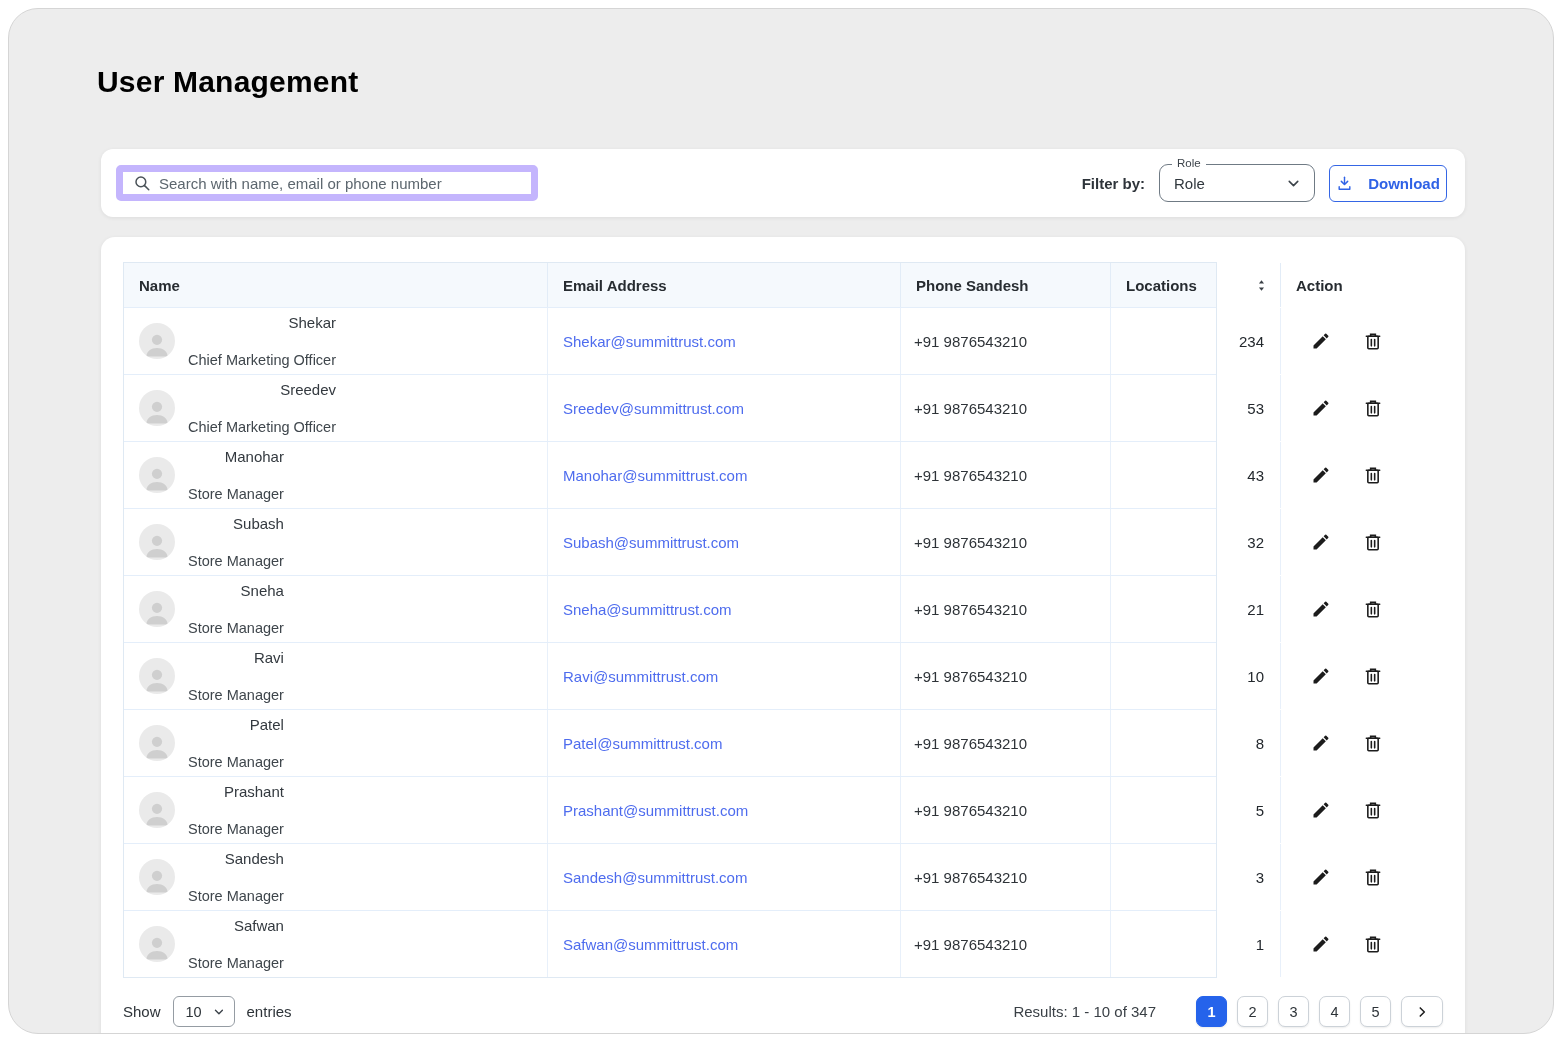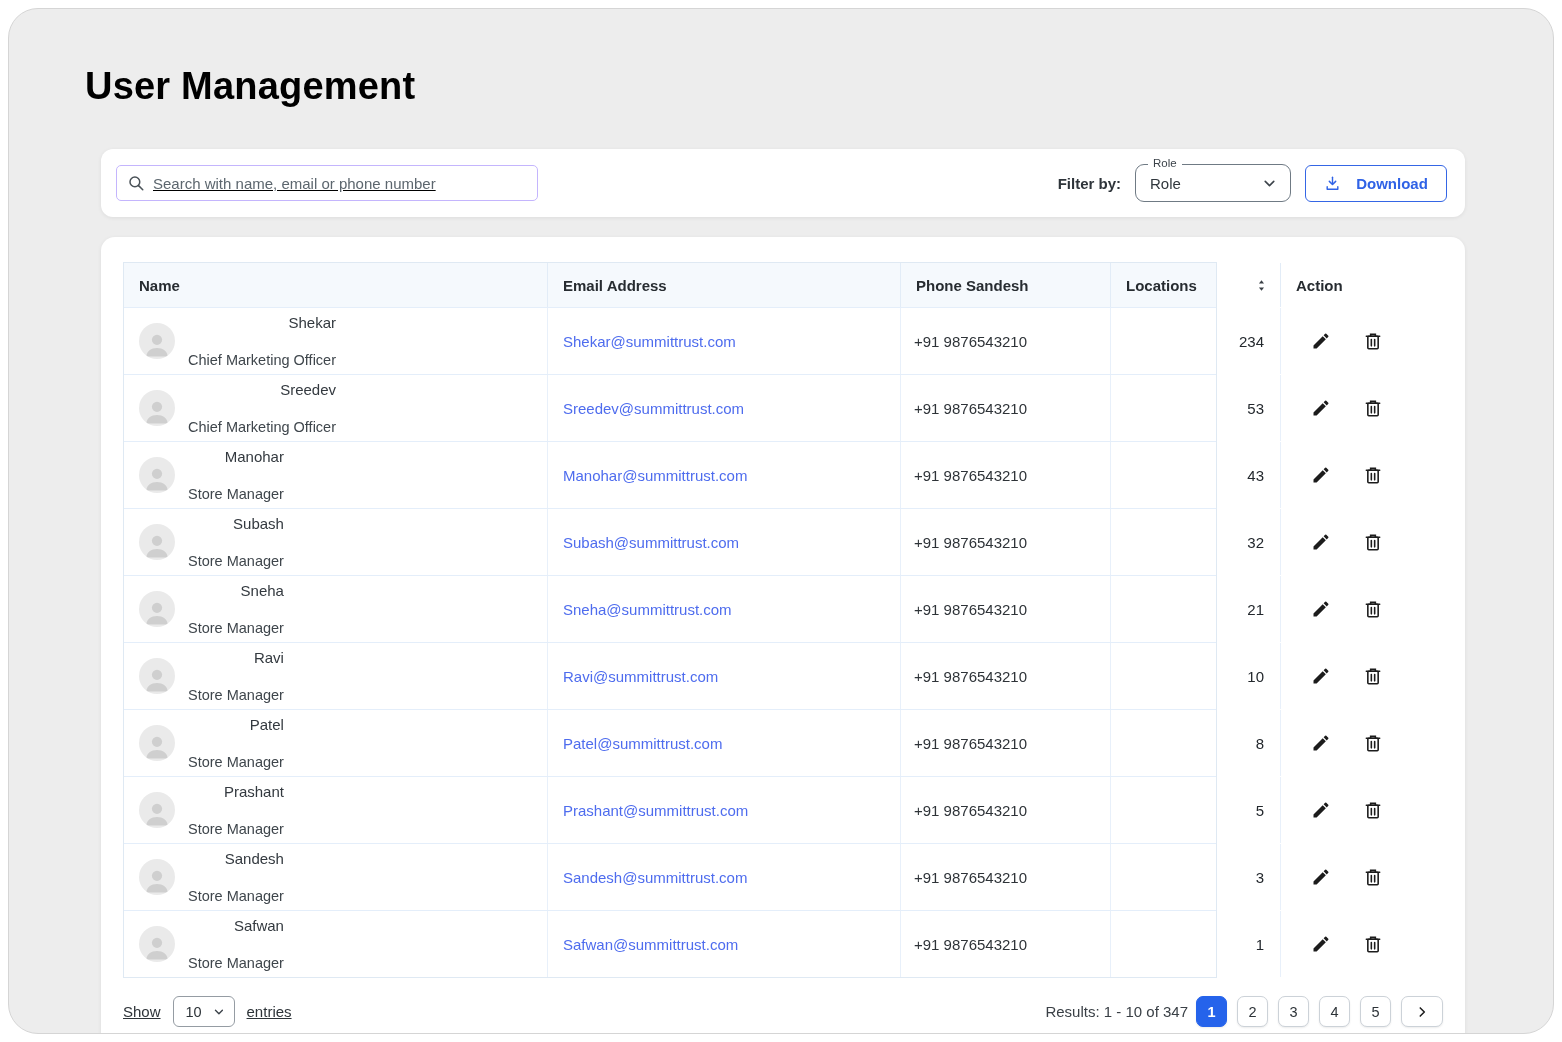--- a/index.html
+++ b/index.html
@@ -2,32 +2,32 @@
 <html><head>
 <meta charset="utf-8">
 <style>
   * { margin:0; padding:0; box-sizing:border-box; }
   html,body { width:1562px; height:1042px; background:#ffffff; font-family:"Liberation Sans", sans-serif; }
   .container {
     position:absolute; left:8px; top:8px; width:1546px; height:1026px;
     background:#ededed; border:1px solid #d5d5d5; border-radius:30px; overflow:hidden;
   }
   .page-title {
-    position:absolute; left:76px; top:56px;
-    font-size:38px; font-weight:bold; color:#000000; letter-spacing:.2px;
+    position:absolute; left:88px; top:56px;
+    font-size:30px; font-weight:bold; color:#000000; letter-spacing:.2px;
   }
   
   .toolbar-card {
     position:absolute; left:92px; top:140px; width:1364px; height:68px;
     background:#ffffff; border-radius:12px; box-shadow:0 1px 4px rgba(0,0,0,.07);
     display:flex; align-items:center; padding:0 18px 0 15px;
   }
   .search-box {
     display:flex; align-items:center; width:422px; height:36px;
-    border:1px solid #c4b5fd; border-radius:5px; padding:0 10px; background:#fff;text-decoration:underline;
+    border:7px solid #c4b5fd; border-radius:5px; padding:0 10px; background:#fff;
   }
   .search-box svg { width:18px; height:18px; color:#4a5258; flex:0 0 auto; }
   .search-box input {
     border:none; outline:none; flex:1; margin-left:8px; font-size:15px;
     font-family:"Liberation Sans", sans-serif; color:#30373d;
   }
   .search-box input::placeholder { color:#5c666e; opacity:1; }
   .toolbar-right { margin-left:auto; display:flex; align-items:center; gap:14px; }
   .filter-label { font-size:15px; font-weight:bold; color:#2e343a;margin-left:20px; }
   .role-select {
@@ -36,21 +36,21 @@
     padding:0 12px 0 14px; cursor:pointer;
   }
   .role-select .float-label {
     position:absolute; top:-8px; left:12px; background:#fff; padding:0 5px;
     font-size:11.5px; color:#3c434a;
   }
   .role-select .value { font-size:15px; color:#30373d; }
   .role-select svg { width:17px; height:17px; color:#3c434a; margin-left:auto; }
   .download-btn {
     display:flex; align-items:center; justify-content:center; gap:15px;
-    width:142px; height:37px; background:#fff; border:1.5px solid #3566e5;
+    width:118px; height:37px; background:#fff; border:1.5px solid #3566e5;
     border-radius:6px; color:#2f62e6; font-size:15px; font-weight:bold; cursor:pointer;
     font-family:"Liberation Sans", sans-serif;
   }
   .download-btn svg { width:17px; height:17px; }
   
   .table-card {
     position:absolute; left:92px; top:228px; width:1364px; height:830px;
     background:#ffffff; border-radius:14px; box-shadow:0 1px 4px rgba(0,0,0,.07);
     padding:25px 22px 0 22px;
   }
@@ -79,28 +79,28 @@
   .phone-cell { padding-left:13px; font-size:15px; color:#2e3338; }
   .loc-cell { justify-content:flex-end; padding-right:16px; font-size:15px; color:#23282d; }
   .loc-head { justify-content:space-between; padding-right:10px; }
   .sort-icon { width:17px; height:17px; color:#3a4046; cursor:pointer; }
   .action-cell { padding-left:30px; gap:32px; }
   .icon-btn { width:20px; height:20px; color:#1c1c1c; cursor:pointer; display:inline-flex; }
   .icon-btn svg { width:20px; height:20px; }
   
   .table-footer { display:flex; align-items:center; margin-top:18px; width:1320px; }
   .show-group { display:flex; align-items:center; gap:12px; }
-  .footer-text { font-size:15px; color:#2d3338;text-decoration:underline; }
+  .footer-text { font-size:15px; color:#2d3338; }
   .entries-select {
     display:flex; align-items:center; gap:10px; width:62px; height:31px;
     border:1px solid #959ca3; border-radius:6px; padding:0 8px 0 12px;
     font-size:14.5px; color:#2d3338; cursor:pointer; background:#fff;
   }
   .entries-select svg { width:14px; height:14px; color:#3c434a; }
-  .results-group { margin-left:auto; display:flex; align-items:center; gap:8px; }
+  .results-group { margin-left:auto; display:flex; align-items:center; gap:40px; }
   .results-text { font-size:15px; color:#3a4046; }
   .pagination { display:flex; align-items:center; gap:10px; }
   .page-btn {
     min-width:31px; height:31px; background:#fff; border:1px solid #ccd2d8;
     border-radius:7px; box-shadow:0 1px 2px rgba(0,0,0,.08);
     font-size:14.5px; color:#2d3338; font-family:"Liberation Sans", sans-serif;
     display:flex; align-items:center; justify-content:center; cursor:pointer;
   }
   .page-btn.active { background:#2563eb; border-color:#2563eb; color:#ffffff; font-weight:bold; }
   .page-btn.next { width:42px; }

